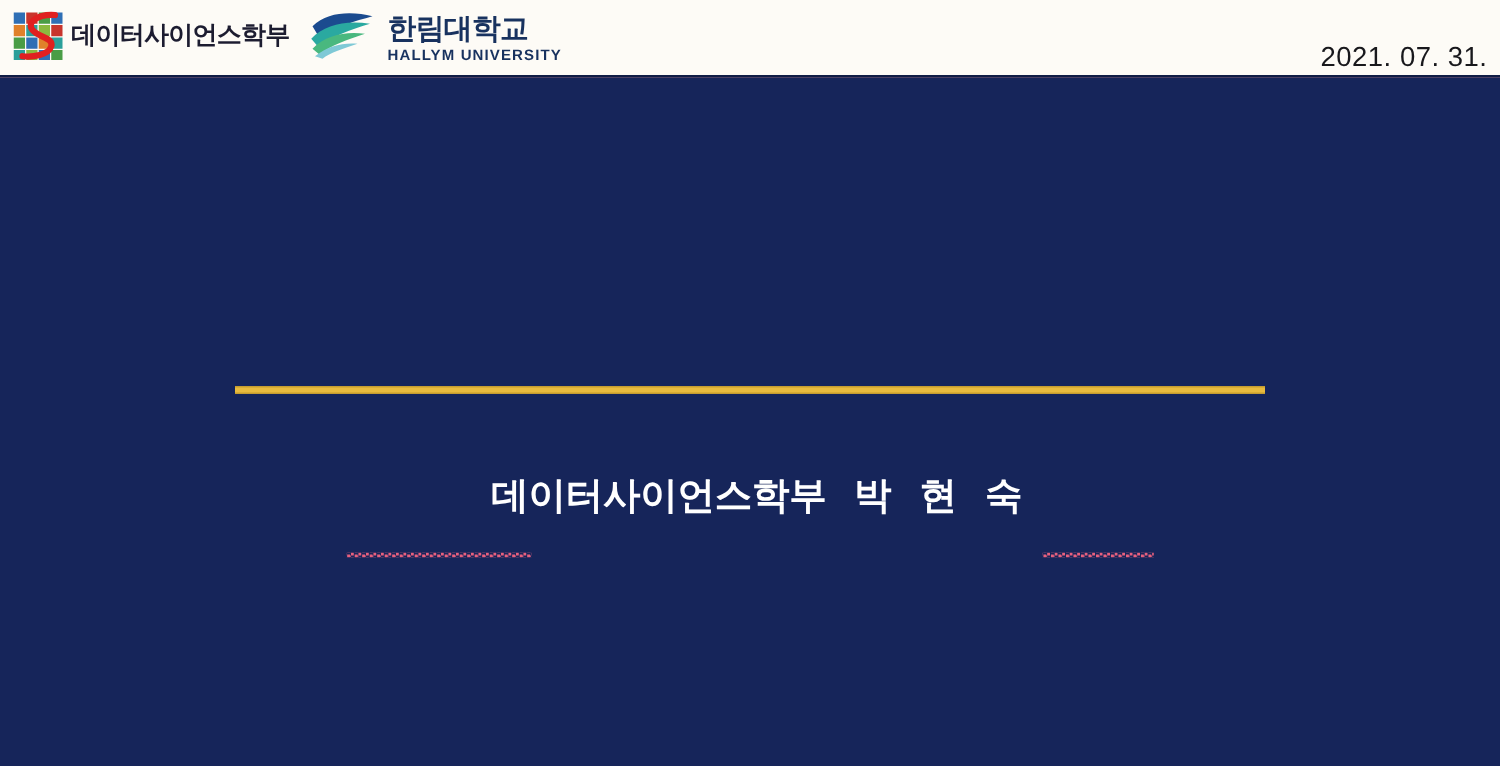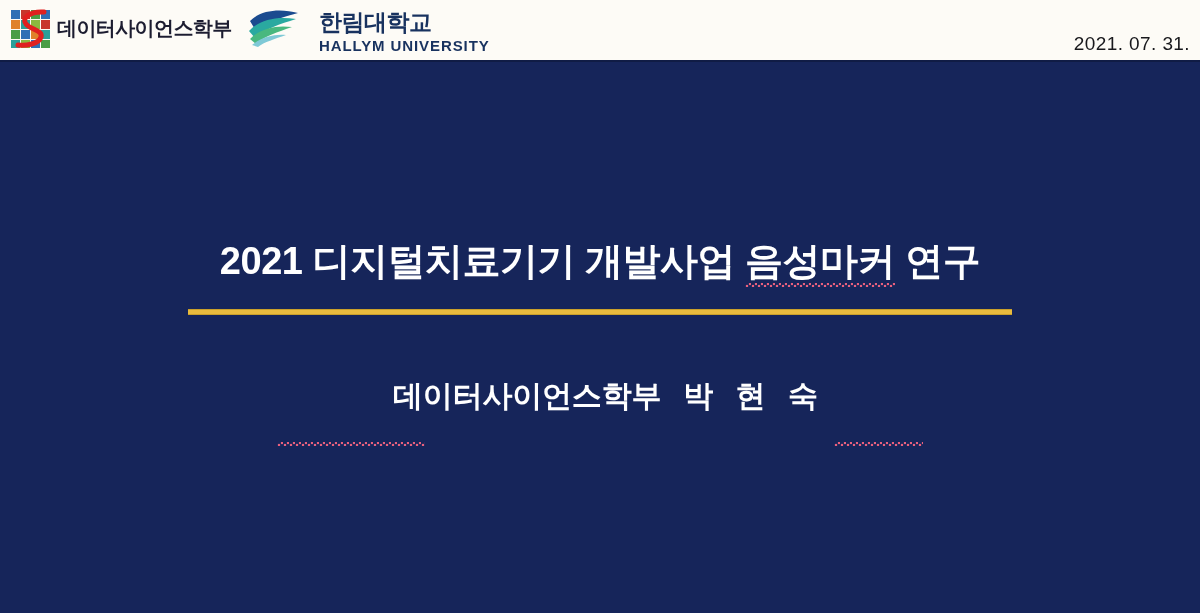--- a/index.html
+++ b/index.html
@@ -75,50 +75,50 @@
     height: 50px;
   }
   #hallym-mark {
     width: 58px;
     height: 42px;
     flex: 0 0 auto;
     margin-top: 2px;
   }
   #hallym-mark svg { display: block; }
   #hallym-text-block {
-    margin-left: 13px;
+    margin-left: 4px;
     display: flex;
     flex-direction: column;
     justify-content: space-between;
     padding-top: 6px;
   }
   #hallym-ko {
     font-size: 23px;
     font-weight: 700;
     color: #18325f;
     letter-spacing: -0.5px;
     line-height: 1;
     white-space: nowrap;
   }
   #hallym-en {
-    font-size: 15px;
+    font-size: 12px;
     font-weight: 700;
     color: #18325f;
     letter-spacing: 0.9px;
     line-height: 1;
     margin-top: 4px;
     white-space: nowrap;
   }
 
   
   #slide-date {
     position: absolute;
     right: 10px;
     top: 33px;
-    font-size: 19px;
+    font-size: 22px;
     color: #18181c;
     letter-spacing: 0.4px;
     white-space: nowrap;
   }
 
   
   #body-area {
     position: absolute;
     left: 0;
     top: 62px;
@@ -264,24 +264,20 @@
       </div>
     </div>
 
     <div id="slide-date">2021. 07. 31.</div>
   </div>
 
   <div id="header-rule"></div>
 
   <div id="body-area">
 
-    <div id="title-wrap">
-      <div id="slide-title">2021 디지털치료기기 개발사업 음성마커 연구</div>
-      <span class="squiggle" id="title-squiggle" style="left: 745.219px; width: 150px;"></span>
-    </div>
 
     <div id="gold-rule"></div>
 
     <div id="author-line">
       <span>데이터사이언스학부</span><span id="author-name">박 현 숙</span>
     </div>
 
     <div id="team-wrap">
       <span class="squiggle" id="team-squiggle-1" style="left: 276.734px; width: 148.516px;"></span>
       <span class="squiggle" id="team-squiggle-2" style="left: 833.938px; width: 89.1094px;"></span>

